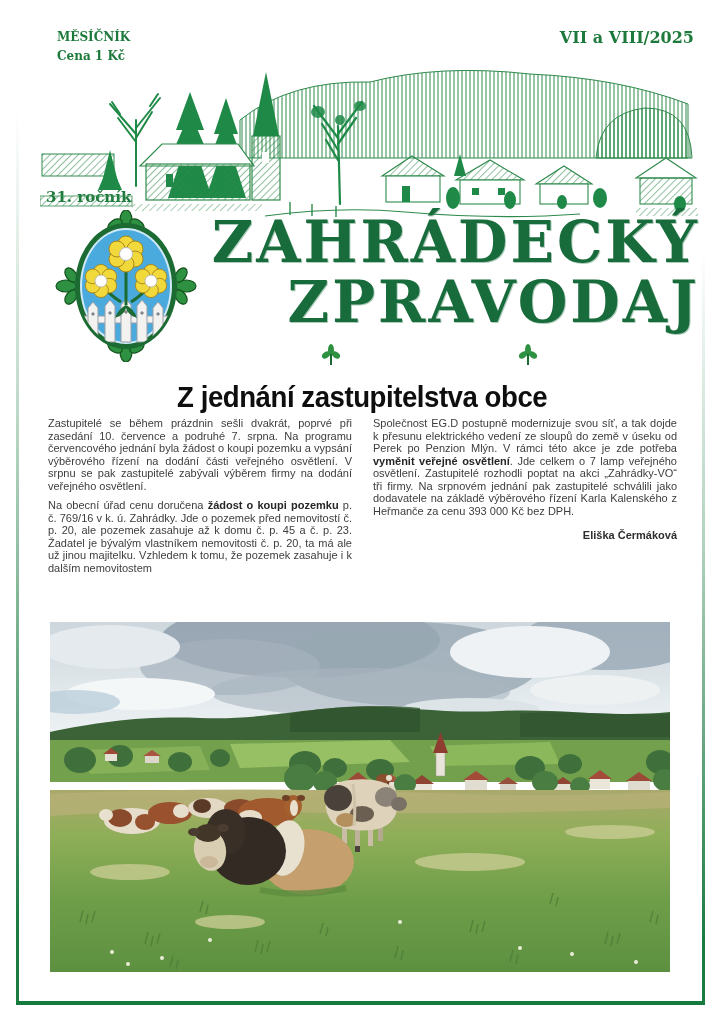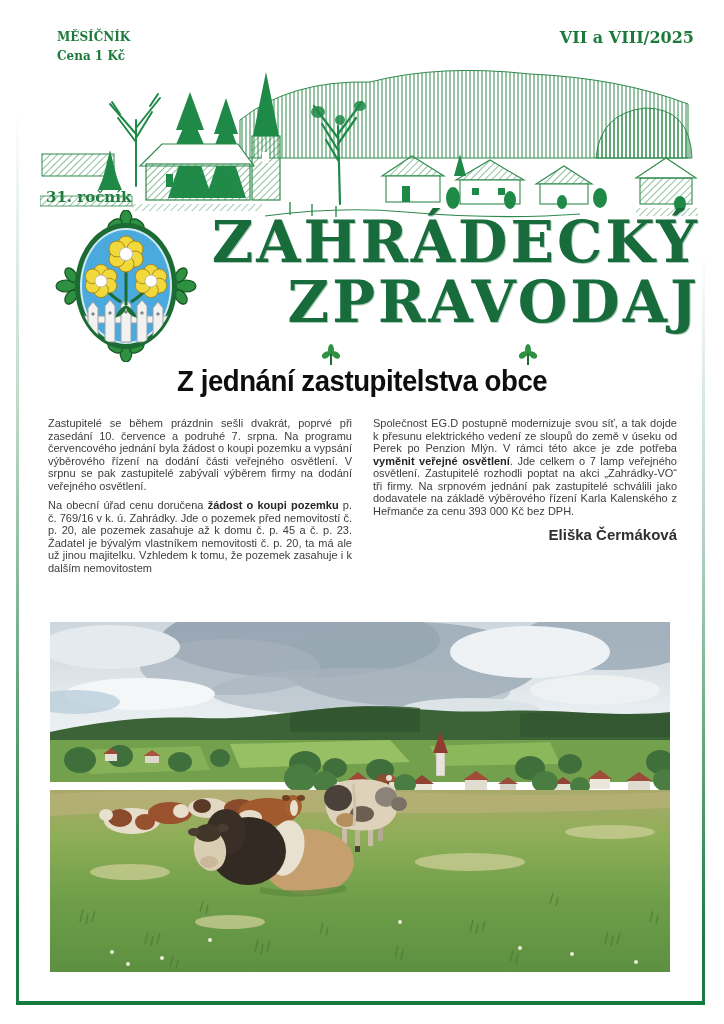--- a/index.html
+++ b/index.html
@@ -23,29 +23,29 @@
     font-family:"DejaVu Serif",serif;font-weight:bold;font-size:15px;}
   .village{position:absolute;left:40px;top:58px;}
   .logo{position:absolute;left:55px;top:210px;}
   .title-block{position:absolute;left:150px;top:212px;width:550px;text-align:right;
     color:#186c3c;font-family:"DejaVu Serif",serif;font-weight:bold;}
   .title-line{font-size:57px;line-height:60px;letter-spacing:3px;
     text-shadow:1px 1px 0 rgba(24,108,60,.35);white-space:nowrap;}
   .sprout{position:absolute;}
 
   
-  .headline{position:absolute;left:0;top:364px;width:724px;text-align:center;color:#0e0e0e;}
+  .headline{position:absolute;left:0;top:380px;width:724px;text-align:center;color:#0e0e0e;}
   .headline>span{display:inline-block;font-weight:700;font-size:30px;letter-spacing:-.5px;
     transform:scaleX(.92);transform-origin:center;}
   .article{position:absolute;left:48px;top:417px;width:629px;display:flex;gap:21px;}
   .col{width:308px;color:#3d3d3d;font-size:11px;line-height:12.5px;text-align:justify;
     hyphens:auto;-webkit-hyphens:auto;}
   .col p{margin:0 0 7px 0;}
   .col b{color:#262626;}
-  .author{text-align:right;font-weight:700;font-size:15px;color:#2e2e2e;margin-top:12px;}
+  .author{text-align:right;font-weight:700;font-size:11px;color:#2e2e2e;margin-top:12px;}
 
   .photo{position:absolute;left:50px;top:622px;width:620px;height:350px;}
 </style>
 </head>
 <body>
 
 <div class="frame-left"></div>
 <div class="frame-right"></div>
 <div class="frame-bottom"></div>
 

